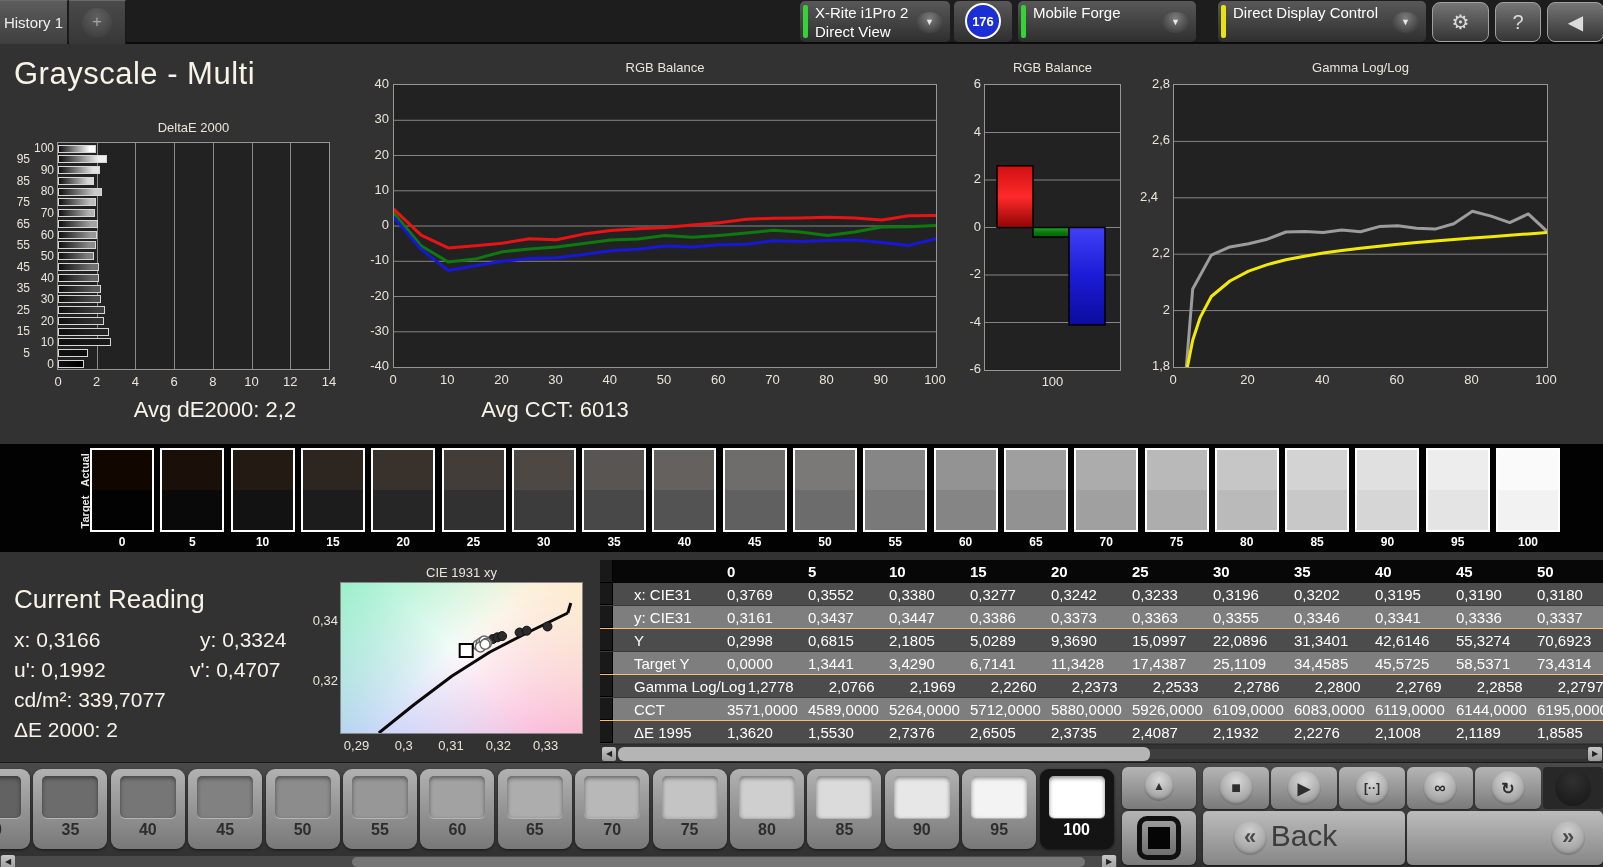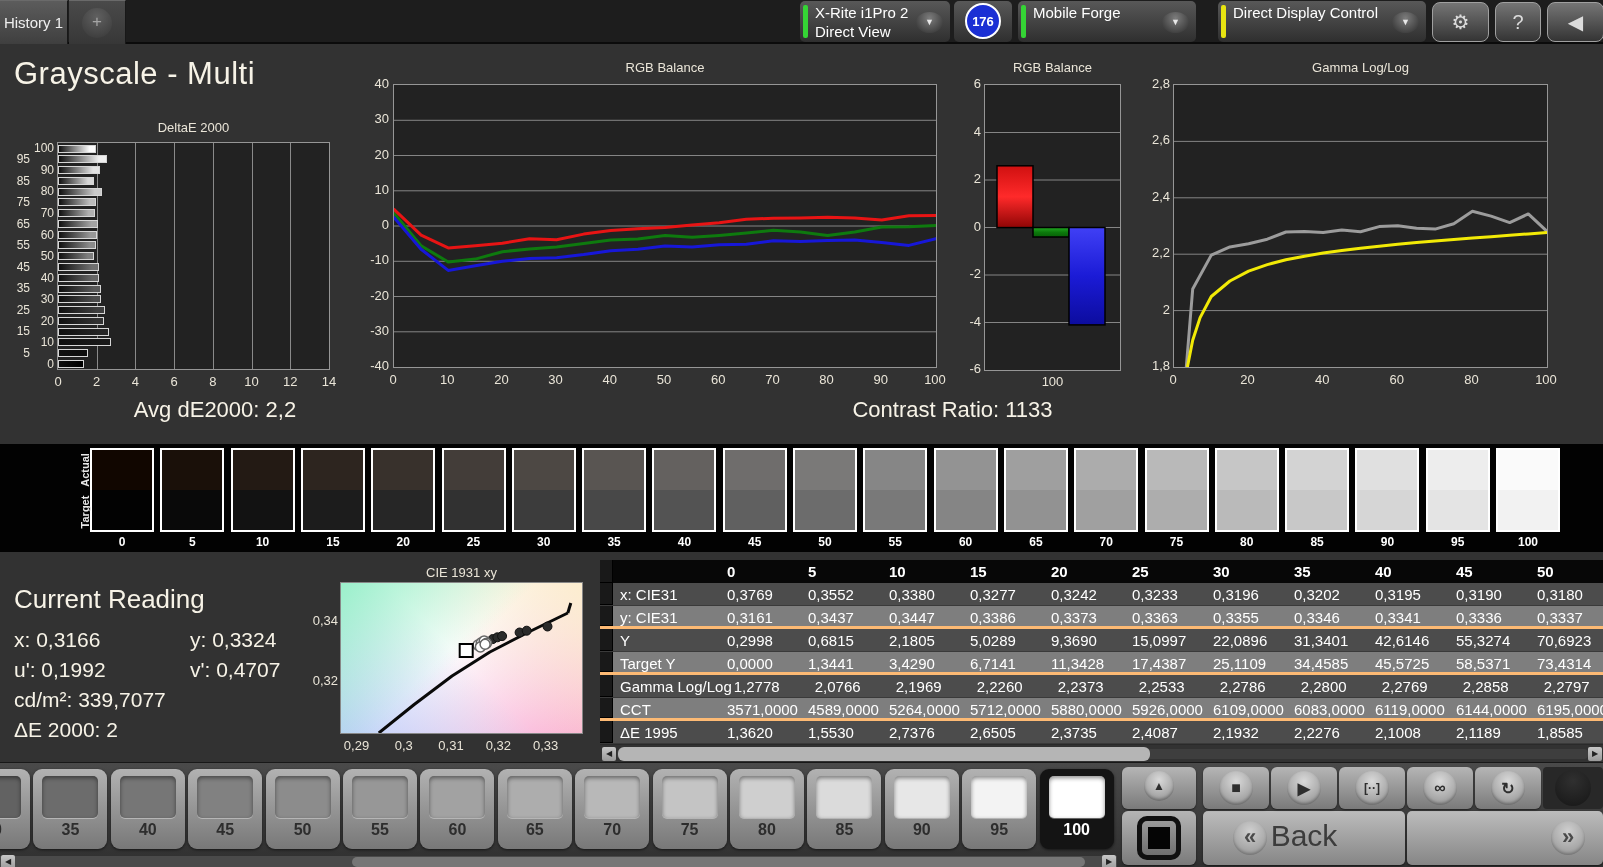--- a/index.html
+++ b/index.html
@@ -38,24 +38,24 @@
   .swnum{position:absolute;top:91px;width:64px;text-align:center;font-size:12px;font-weight:bold;color:#fff}
   .rotlab{position:absolute;width:60px;height:14px;text-align:center;font-size:11px;font-weight:bold;color:#e8e8e8;transform:rotate(-90deg)}
   
   .crtitle{position:absolute;left:14px;top:584px;font-size:26px;color:#f7f3e7}
   .crline{position:absolute;font-size:21px;color:#f7f3e7;white-space:nowrap}
   
   #datatable{position:absolute;left:600px;top:560px;width:1003px;height:185px;overflow:hidden;font-size:15px;color:#fff;background:#2a2a2a}
   .trow{display:flex;height:23px;line-height:23px}
   .thead{background:#070707;font-weight:bold}
   .gcell{flex:0 0 13px;background:#191919;border-right:1px solid #000;border-bottom:1px solid #000}
-  .lcell{flex:0 0 112px;padding-left:7px;white-space:nowrap}
+  .lcell{flex:0 0 112px;padding-left:21px;white-space:nowrap}
   .dcell{flex:0 0 81px;padding-left:2px;white-space:nowrap}
   .rdark{background:#4c4c4c;border-bottom:1px solid #3a3a3a}
-  .rlight{background:#7e7e7e;border-bottom:3px solid #fdba74}
+  .rlight{background:#7e7e7e;border-bottom:1px solid #fdba74}
   
   .sbarrow{position:absolute;width:14px;height:14px;background:linear-gradient(#c8c8c8,#9a9a9a);color:#222;
        font-size:8px;text-align:center;line-height:14px;border-radius:2px}
   .sbtrack{position:absolute;background:#3e3e3e;border-radius:4px}
   .sbthumb{position:absolute;border-radius:6px}
   
   #bottombar{position:absolute;left:0;top:762px;width:1603px;height:105px;background:linear-gradient(#4a4a4a,#2f2f2f);border-top:1px solid #181818}
   .patch{position:absolute;top:6px;width:74px;height:80px;border-radius:9px;background:linear-gradient(#b2b2b2,#787878);box-shadow:0 1px 3px rgba(0,0,0,.6)}
   .patch .pswatch{position:absolute;left:9px;top:7px;width:56px;height:42px;border-radius:5px;
        box-shadow:inset 0 2px 4px rgba(0,0,0,.45),0 1px 0 rgba(255,255,255,.35)}
@@ -267,34 +267,34 @@
           <line x1="0" y1="56.4" x2="373" y2="56.4" stroke="#858585" stroke-width="1"></line>
           <line x1="0" y1="112.8" x2="373" y2="112.8" stroke="#858585" stroke-width="1"></line>
           <line x1="0" y1="169.2" x2="373" y2="169.2" stroke="#858585" stroke-width="1"></line>
           <line x1="0" y1="225.6" x2="373" y2="225.6" stroke="#858585" stroke-width="1"></line>
           <polyline points="12.3,282.0 18.7,204.0 37.3,170.1 55.9,161.9 74.6,158.7 93.3,154.2 111.9,147.0 130.5,146.6 149.2,147.5 167.8,145.0 186.5,146.7 205.2,141.6 223.8,140.7 242.5,143.3 261.1,144.1 279.8,138.7 298.4,126.3 317.1,131.1 335.7,137.6 354.3,128.9 373.0,146.4" fill="none" stroke="#9c9c9c" stroke-width="3" stroke-linejoin="round" stroke-linecap="round"></polyline>
           <polyline points="13.4,282.0 18.7,255.2 26.1,232.6 37.3,211.5 55.9,196.0 74.6,186.1 93.3,179.6 111.9,174.8 130.5,171.2 149.2,168.1 167.8,165.5 186.5,163.3 205.2,161.3 223.8,159.3 242.5,157.6 261.1,155.9 279.8,154.5 298.4,153.1 317.1,151.7 335.7,150.3 354.3,148.9 373.0,147.5" fill="none" stroke="#f2ea06" stroke-width="3" stroke-linejoin="round" stroke-linecap="round"></polyline>
         </svg>
     </div>
   <div class="ticklab" style="top: 16px; left: 0px; width: 30px; text-align: right;">2,8</div>
       <div class="ticklab" style="top: 72.4px; left: 0px; width: 30px; text-align: right;">2,6</div>
-      <div class="ticklab" style="top: 128.8px; left: 0px; width: 30px; text-align: right;">2,4</div>
+      <div class="ticklab" style="top: 128.8px; left: 0px; width: 30px; text-align: left;">2,4</div>
       <div class="ticklab" style="top: 185.2px; left: 0px; width: 30px; text-align: right;">2,2</div>
       <div class="ticklab" style="top: 241.6px; left: 0px; width: 30px; text-align: right;">2</div>
       <div class="ticklab" style="top: 298px; left: 0px; width: 30px; text-align: right;">1,8</div>
       <div class="ticklab" style="top: 312px; width: 30px; text-align: center; left: 18px;">0</div>
       <div class="ticklab" style="top: 312px; width: 30px; text-align: center; left: 92.6px;">20</div>
       <div class="ticklab" style="top: 312px; width: 30px; text-align: center; left: 167.2px;">40</div>
       <div class="ticklab" style="top: 312px; width: 30px; text-align: center; left: 241.8px;">60</div>
       <div class="ticklab" style="top: 312px; width: 30px; text-align: center; left: 316.4px;">80</div>
       <div class="ticklab" style="top: 312px; width: 30px; text-align: center; left: 391px;">100</div>
     </div>
 
   <div class="stat" style="left:60px;width:310px">Avg dE2000: 2,2</div>
-  <div class="stat" style="left:795px;width:315px">Contrast Ratio: 1133</div>
+  <div class="stat" style="left:400px;width:310px">Avg CCT: 6013</div>
 
   <div id="swatchstrip">
       <div class="sw" style="left: 90px;">
         <div class="half" style="top: 0px; background: rgb(17, 6, 0);"></div>
         <div class="half" style="top: 50%; background: rgb(2, 2, 2);"></div>
       </div>
       <div class="swnum" style="left: 90px;">0</div>
       <div class="sw" style="left: 160.3px;">
         <div class="half" style="top: 0px; background: rgb(26, 16, 9);"></div>
         <div class="half" style="top: 50%; background: rgb(9, 9, 9);"></div>
@@ -394,21 +394,21 @@
         <div class="half" style="top: 0px; background: rgb(250, 250, 250);"></div>
         <div class="half" style="top: 50%; background: rgb(242, 242, 242);"></div>
       </div>
       <div class="swnum" style="left: 1496px;">100</div>
       <div class="rotlab" style="left: 56px; top: 19px;">Actual</div>
       <div class="rotlab" style="left: 56px; top: 61px;">Target</div>
     </div>
 
   <div class="crtitle">Current Reading</div>
   <div class="crline" style="left:14px;top:628px">x: 0,3166</div>
-  <div class="crline" style="left:190px;top:628px">y: 0,3324</div>
+  <div class="crline" style="left:200px;top:628px">y: 0,3324</div>
   <div class="crline" style="left:14px;top:658px">u': 0,1992</div>
   <div class="crline" style="left:190px;top:658px">v': 0,4707</div>
   <div class="crline" style="left:14px;top:688px">cd/m²: 339,7077</div>
   <div class="crline" style="left:14px;top:718px">ΔE 2000: 2</div>
 
   <div class="chartwrap" id="cie-wrap" style="left:330px;top:565px;width:272px;height:195px">
     <div class="ctitle" style="left:10px;width:243px">CIE 1931 xy</div>
     <div class="plot" id="cie-plot" style="left:10px;top:17px;width:243px;height:152px;border-color:#888;
         background:
           linear-gradient(135deg, rgba(150,240,200,.95) 0%, rgba(255,255,255,0) 50%),

